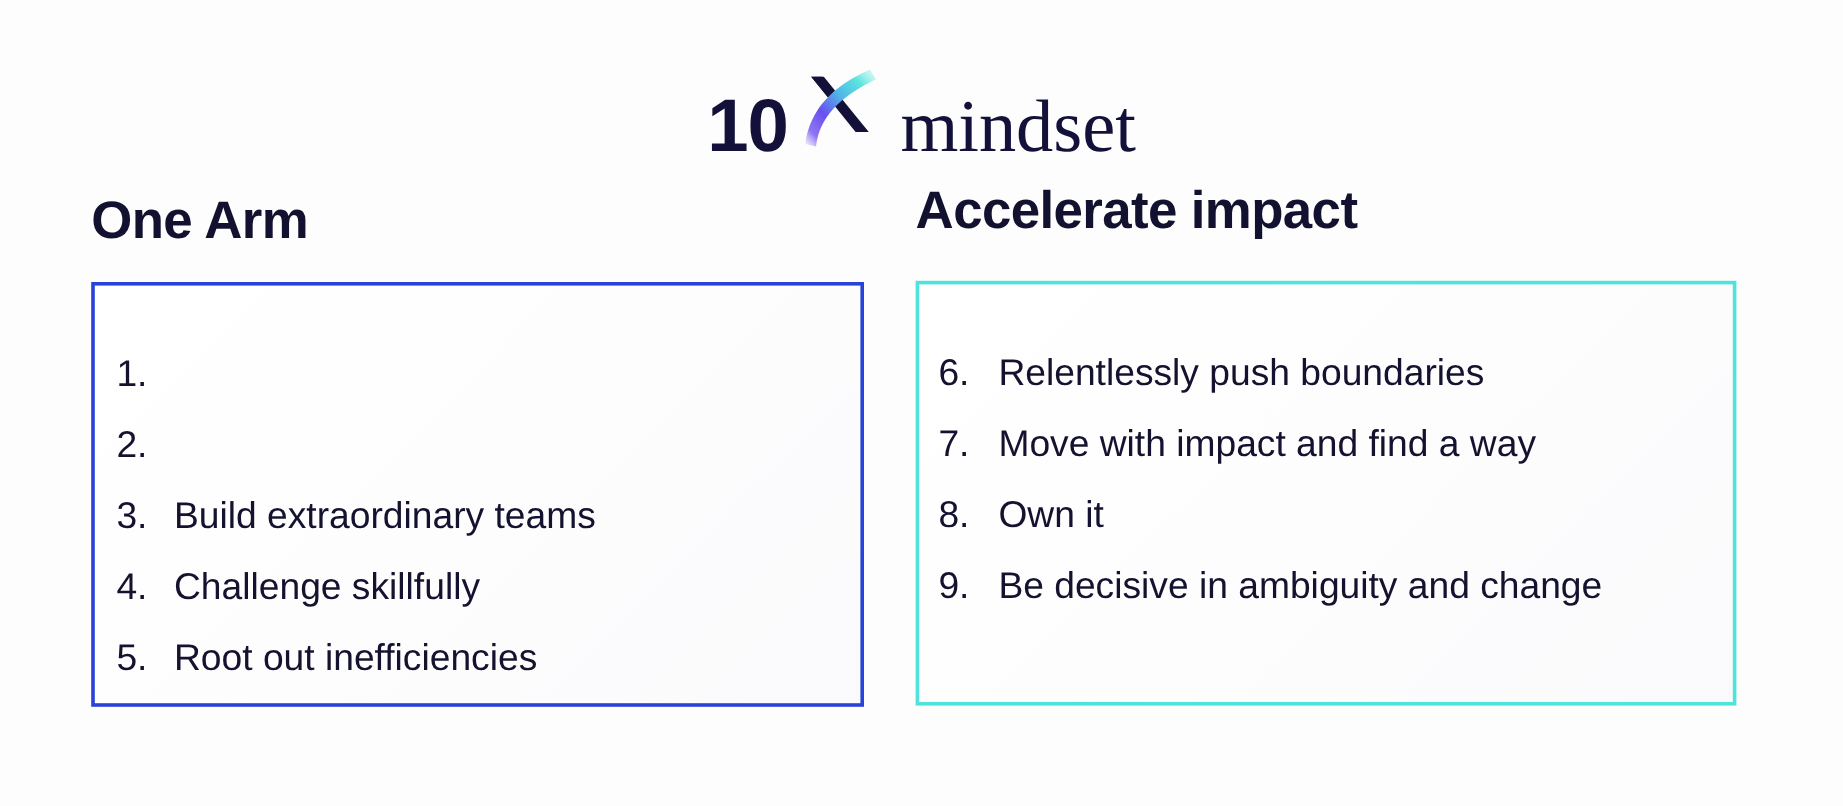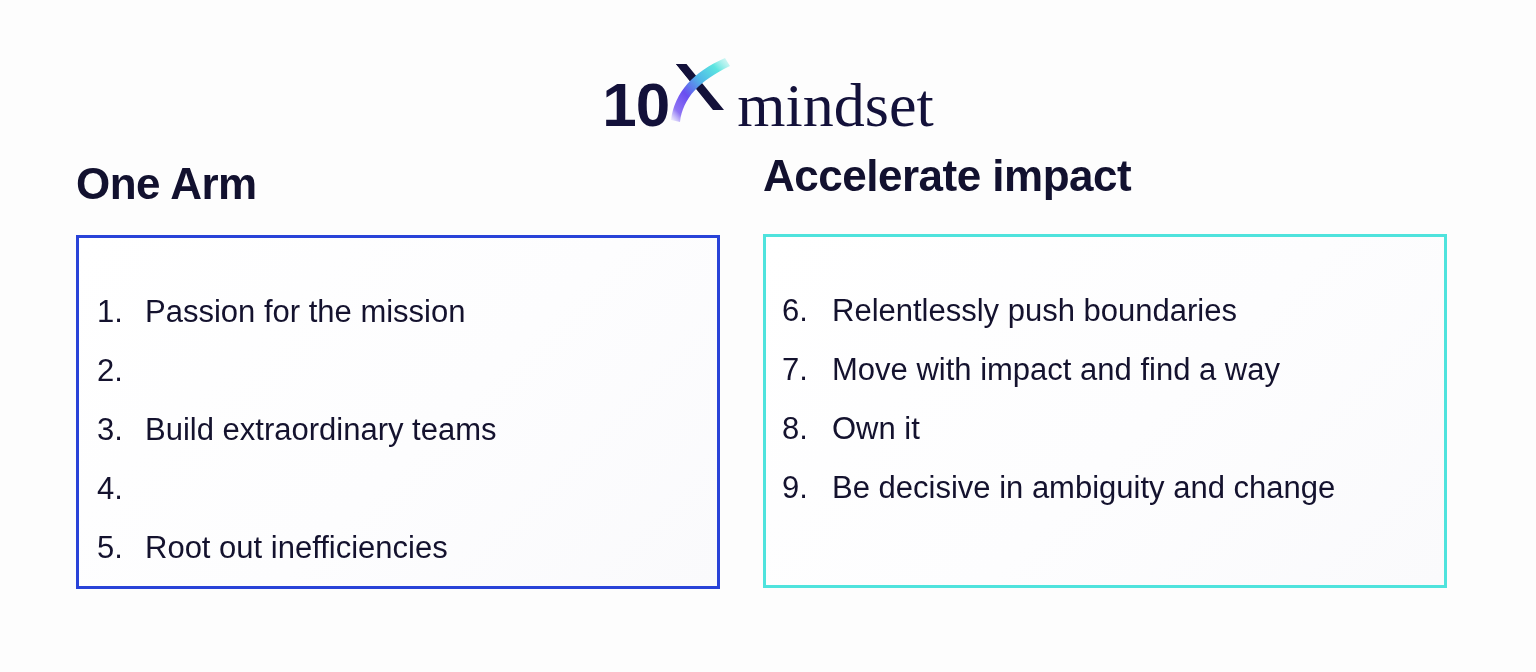--- a/index.html
+++ b/index.html
@@ -24,20 +24,21 @@
     width: 1536px;
     height: 90px;
     display: flex;
     align-items: center;
     justify-content: center;
   }
   .logo {
     display: flex;
     align-items: baseline;
     height: 90px;
+    gap: 13px;
   }
   .logo-10 {
     font-family: "Liberation Sans", sans-serif;
     font-weight: bold;
     font-size: 62px;
     letter-spacing: -1px;
     color: #13113a;
     line-height: 90px;
     display: block;
   }
@@ -166,34 +167,34 @@
 
 <div class="heading" id="heading-left">One Arm</div>
 
 <div class="heading" id="heading-right">Accelerate impact</div>
 
 <div class="panel" id="panel-left">
   <div class="list">
 
     <div class="list-item">
       <span class="item-num">1.</span>
-      <span class="item-text">Passion for the mission</span>
     </div>
 
     <div class="list-item">
       <span class="item-num">2.</span>
     </div>
 
     <div class="list-item">
       <span class="item-num">3.</span>
       <span class="item-text">Build extraordinary teams</span>
     </div>
 
     <div class="list-item">
       <span class="item-num">4.</span>
+      <span class="item-text">Challenge skillfully</span>
     </div>
 
     <div class="list-item">
       <span class="item-num">5.</span>
       <span class="item-text">Root out inefficiencies</span>
     </div>
 
   </div>
 </div>
 

